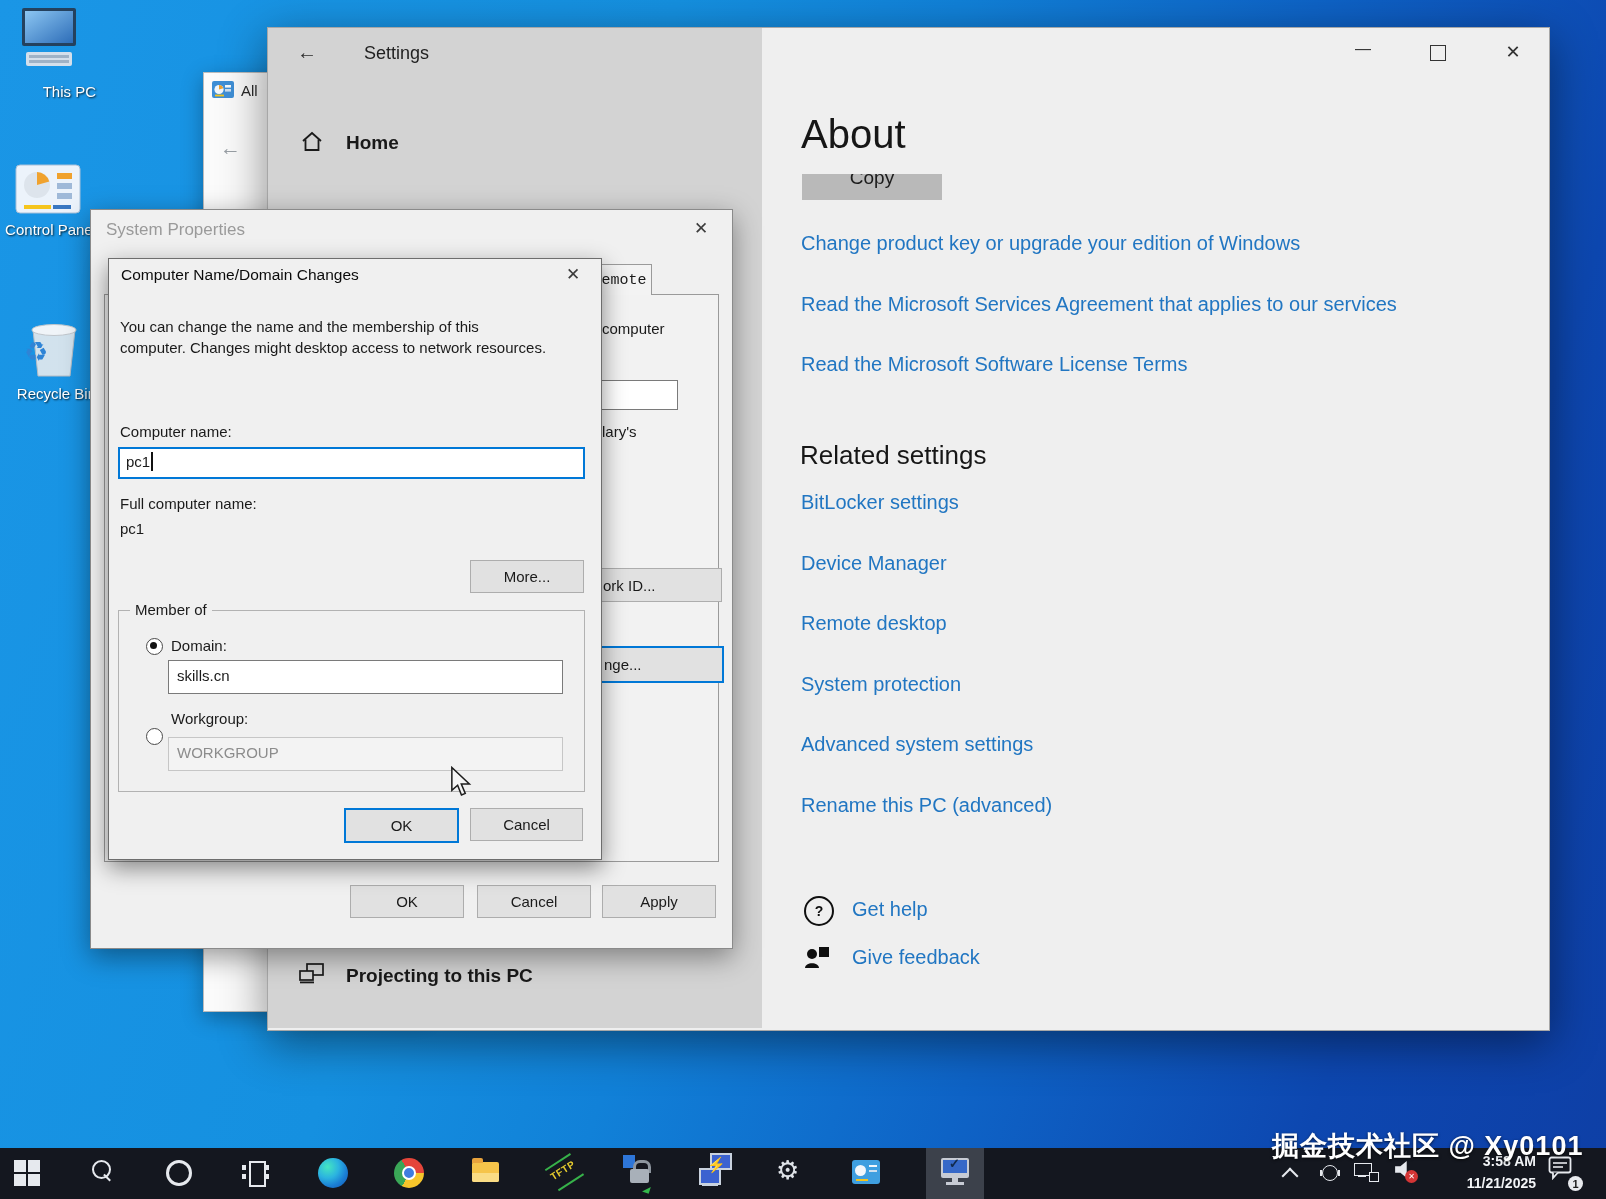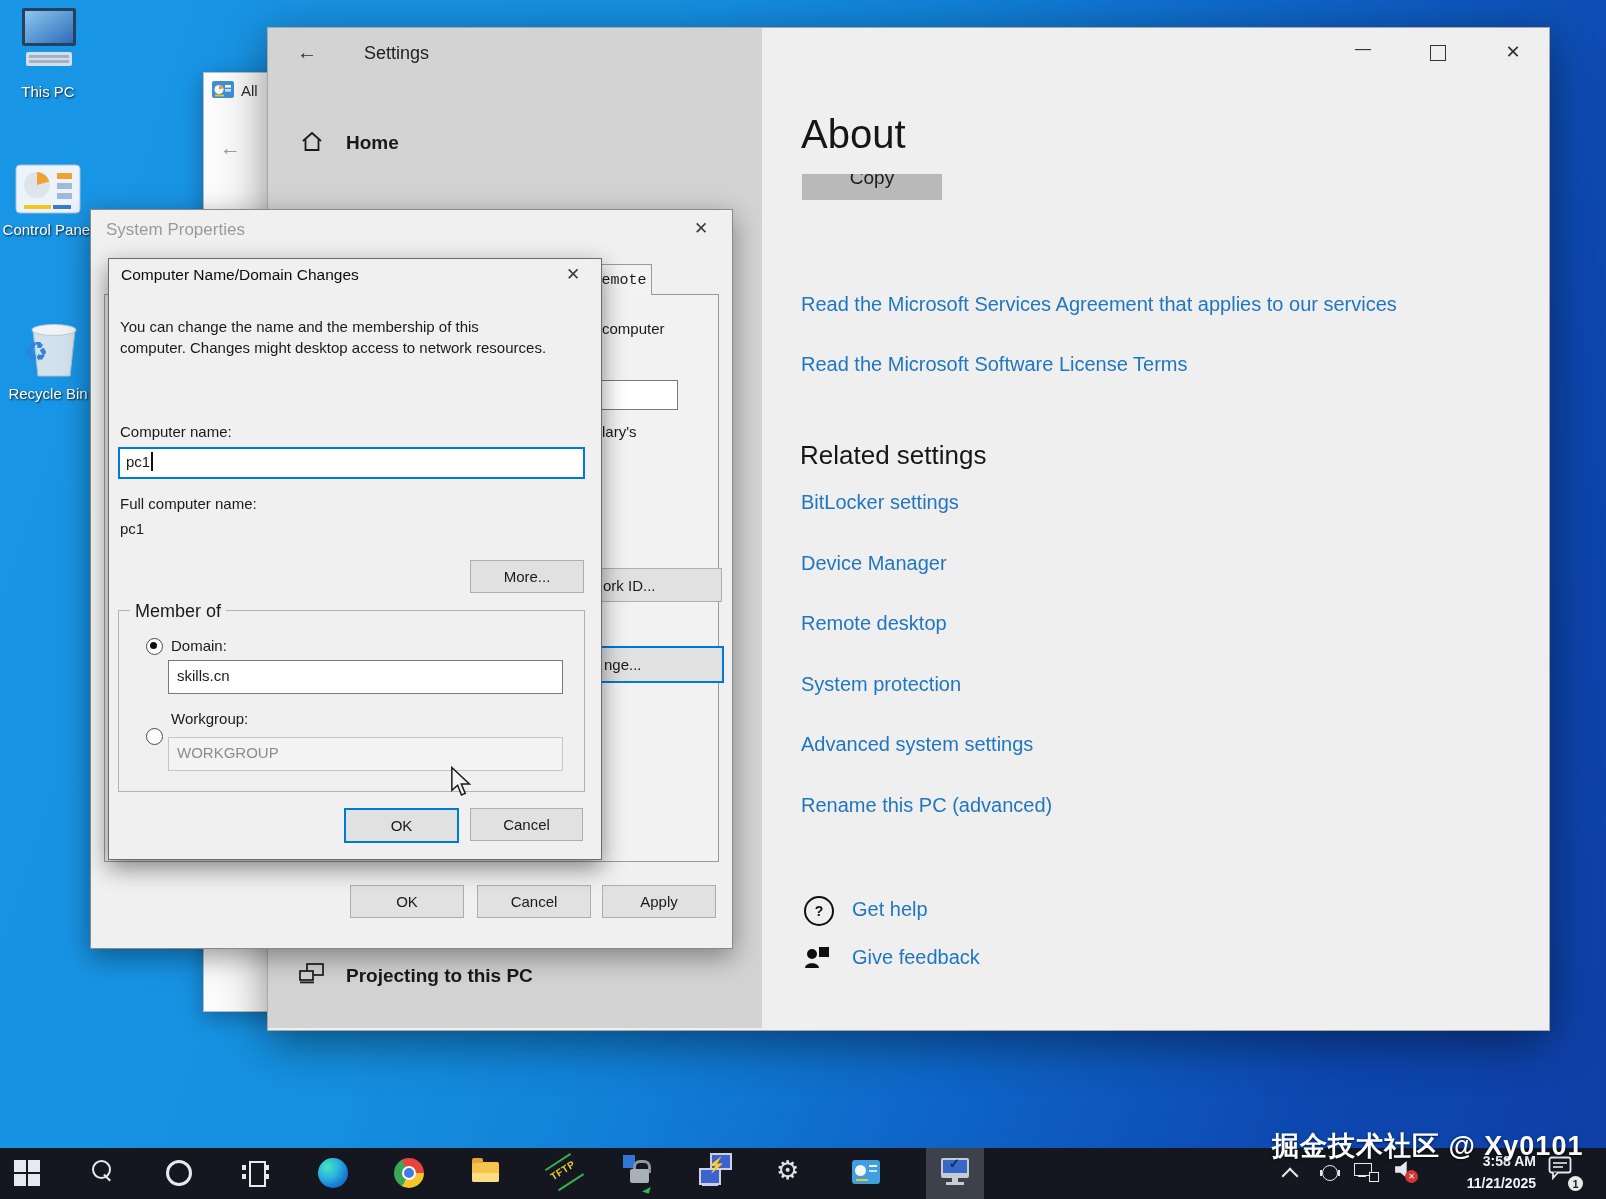--- a/index.html
+++ b/index.html
@@ -4,21 +4,21 @@
 <style>
   html,body{margin:0;padding:0;background:#222;}
   .screen{position:relative;width:1606px;height:1199px;overflow:hidden;
           font-family:"Liberation Sans",sans-serif;
           background:linear-gradient(108deg,#1a96e6 0%,#1590e0 34%,#1181d8 48%,#0e63c6 66%,#0d47b0 84%,#0e3fa6 100%);}
   .abs{position:absolute;}
   .nowrap{white-space:nowrap;}
 
   
   .dicon{width:96px;text-align:center;cursor:pointer;}
-  .dlabel{margin-top:3px;font-size:15px;color:#fff;text-shadow:1px 1px 2px rgba(0,0,0,.85);}
+  .dlabel{margin-top:3px;font-size:15px;color:#fff;text-shadow:1px 1px 2px rgba(0,0,0,.85);text-align:right;}
 
   
   .activate1{font-size:30px;color:rgba(225,231,238,.55);}
   .activate2{font-size:21px;color:rgba(225,231,238,.55);}
   .juejin{font-size:27px;font-weight:700;color:#fff;text-shadow:0 1px 3px rgba(0,0,0,.7);letter-spacing:1px;}
 
   
   .cpwin{background:#fbfbfb;border:1px solid rgba(0,0,0,.25);box-shadow:0 6px 20px rgba(0,0,0,.3);}
   .setwin{background:#efefef;border:1px solid rgba(0,0,0,.3);box-shadow:0 12px 44px rgba(0,0,0,.45);}
   .leftpane{background:#d3d3d3;}
@@ -32,21 +32,21 @@
 
   .dlg-text{font-size:15px;color:#1a1a1a;}
   .dlg-muted{font-size:15px;color:#8c8c8c;}
   .tbox{background:#fff;border:1px solid #7a7a7a;}
   .tbox-focus{background:#fff;border:1px solid #0078d7;box-shadow:0 0 0 1px #0078d7 inset;}
   .tbox-dis{background:#f3f3f3;border:1px solid #c6c6c6;}
   .btn{background:#e1e1e1;border:1px solid #adadad;display:flex;align-items:center;justify-content:center;
        font-size:15px;color:#1a1a1a;cursor:pointer;}
   .btn-focus{border:2px solid #0078d7;}
   .groupbox{border:1px solid #b2b2b2;}
-  .legend{background:#f0f0f0;padding:0 5px;font-size:18px;color:#1a1a1a;}
+  .legend{background:#f0f0f0;padding:0 5px;font-size:15px;color:#1a1a1a;}
   .radio{width:15px;height:15px;border:1px solid #4a4a4a;border-radius:50%;background:#fff;position:relative;}
   .radio.sel:after{content:"";position:absolute;left:3px;top:3px;width:7px;height:7px;border-radius:50%;background:#111;}
   .caret{width:1.5px;height:19px;background:#111;}
 
   
   .s-title{font-size:18px;color:#1f1f1f;}
   .s-head{font-size:40px;font-weight:300;color:#161616;}
   .s-head2{font-size:26px;font-weight:400;color:#161616;}
   .s-link{font-size:20px;color:#2176c2;cursor:pointer;}
   .s-nav{font-size:19px;color:#191919;font-weight:bold;}
@@ -152,20 +152,21 @@
     <rect x="1" y="18.5" width="14" height="1.8" fill="#1a1a1a"></rect>
   </svg>
   <div class="abs s-nav nowrap" style="left:346px;top:965px;z-index:11;">Projecting to this PC</div>
 
   <div class="abs s-head nowrap" style="left:801px;top:112px;z-index:11;">About</div>
 
   <div class="abs copybtn" style="left:802px;top:174px;width:140px;height:26px;z-index:11;">
     <span>Copy</span>
   </div>
 
+  <div class="abs s-link nowrap" style="left:801px;top:232px;z-index:11;">Change product key or upgrade your edition of Windows</div>
   <div class="abs s-link nowrap" style="left:801px;top:293px;z-index:11;">Read the Microsoft Services Agreement that applies to our services</div>
   <div class="abs s-link nowrap" style="left:801px;top:353px;z-index:11;">Read the Microsoft Software License Terms</div>
 
   <div class="abs s-head2 nowrap" style="left:800px;top:440px;z-index:11;">Related settings</div>
 
   <div class="abs s-link nowrap" style="left:801px;top:491px;z-index:11;">BitLocker settings</div>
   <div class="abs s-link nowrap" style="left:801px;top:552px;z-index:11;">Device Manager</div>
   <div class="abs s-link nowrap" style="left:801px;top:612px;z-index:11;">Remote desktop</div>
   <div class="abs s-link nowrap" style="left:801px;top:673px;z-index:11;">System protection</div>
   <div class="abs s-link nowrap" style="left:801px;top:733px;z-index:11;">Advanced system settings</div>

